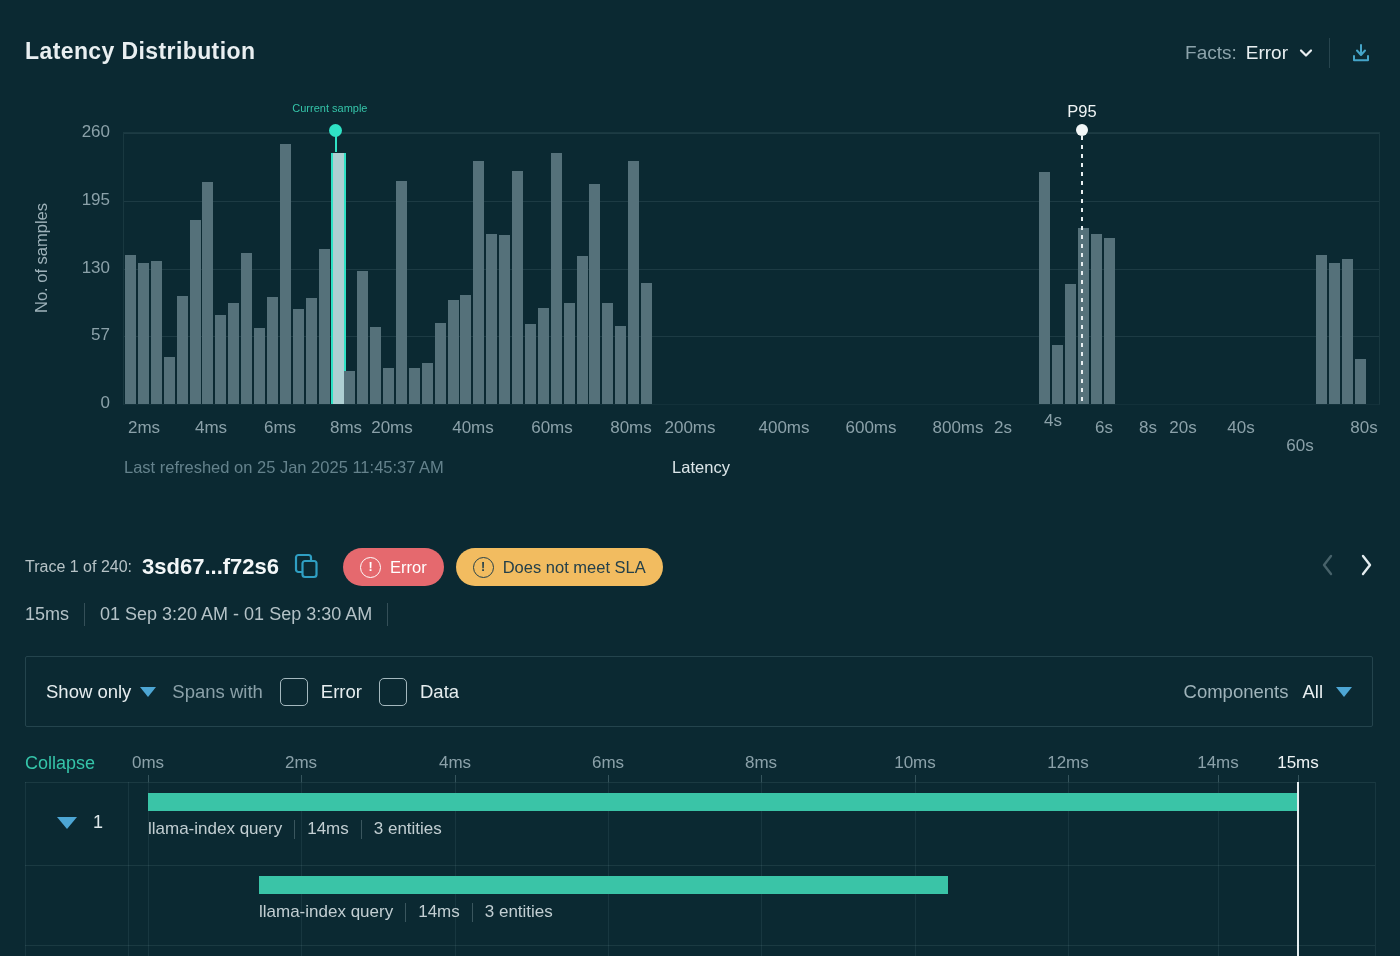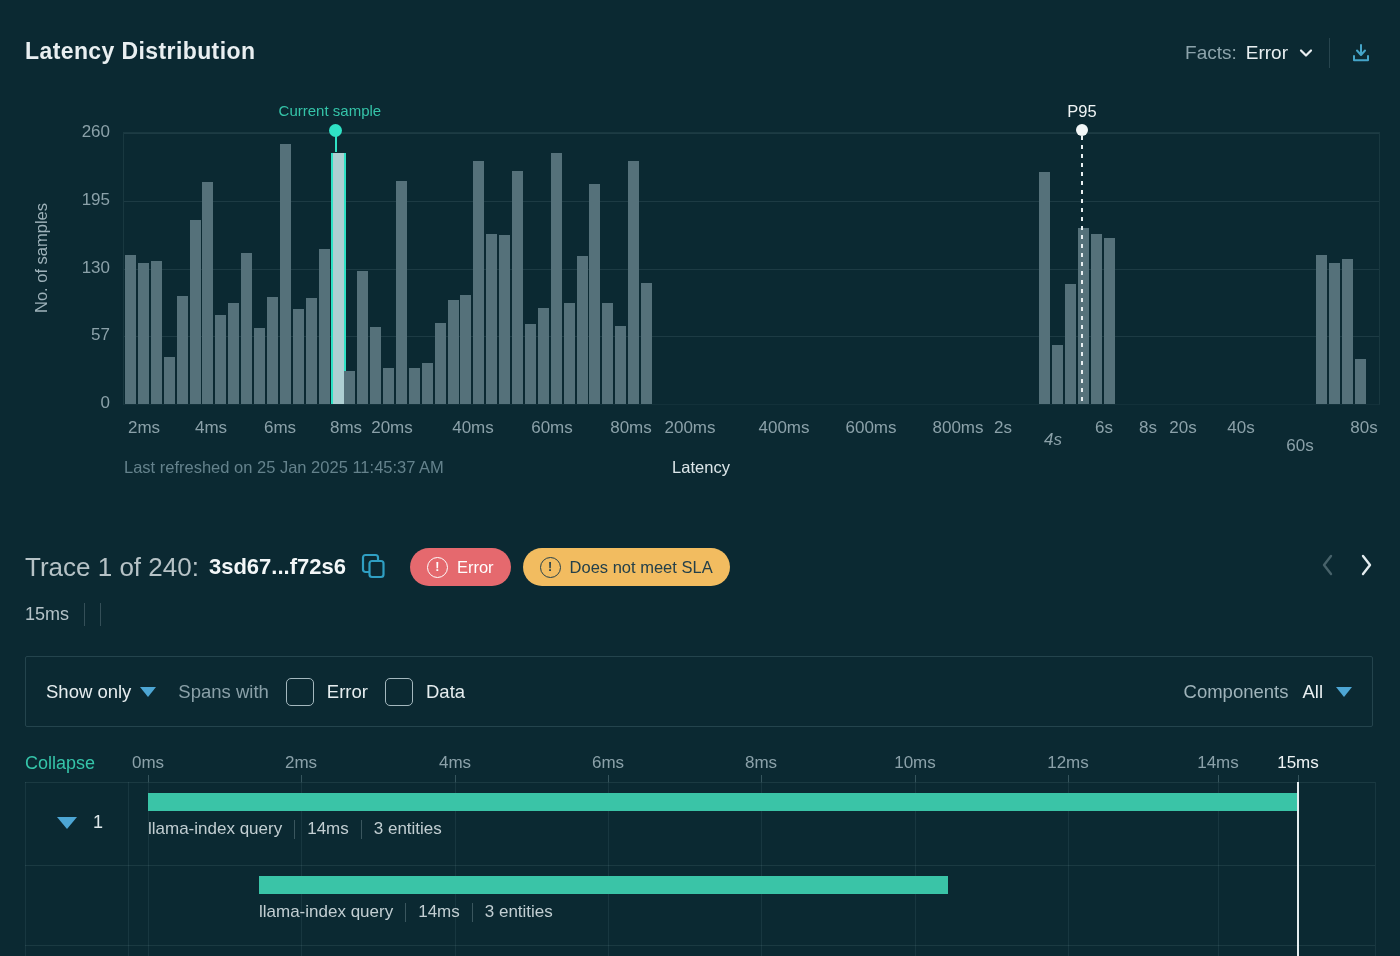--- a/index.html
+++ b/index.html
@@ -20,51 +20,51 @@
   .dl-btn{width:34px;height:34px;display:flex;align-items:center;justify-content:center;background:none;border:none;cursor:pointer;padding:0;}
   
   .plot{left:123px;top:132px;width:1255px;height:271px;
     border:1px solid rgba(152,184,192,.10);border-bottom:1px solid rgba(152,184,192,.06);}
   .gridline{position:absolute;left:0;width:100%;height:1px;background:rgba(152,184,192,.13);}
   .bar{position:absolute;bottom:0;background:#55717a;}
   .bar.current{background:#aecfd2;border-left:2px solid #2fe2c5;border-right:2px solid #2fe2c5;}
   .ytick{width:60px;text-align:right;font-size:17px;color:#8ba1a9;}
   .ylab{color:#9db1b9;font-size:16.5px;white-space:nowrap;transform:translate(-50%,-50%) rotate(-90deg);}
   .xtick{transform:translateX(-50%);font-size:17px;color:#8ba1a9;white-space:nowrap;}
-  .cs-label{transform:translateX(-50%);font-size:15px;color:#35c4a9;white-space:nowrap;}
+  .cs-label{transform:translateX(-50%);font-size:11px;color:#35c4a9;white-space:nowrap;}
   .p95-label{transform:translateX(-50%);font-size:16.5px;color:#eff4f5;font-weight:500;}
   .cs-dot{width:13px;height:13px;border-radius:50%;background:#2fe2c5;}
   .cs-stem{width:2px;background:#2fe2c5;}
   .p95-dot{width:12px;height:12px;border-radius:50%;background:#f2f6f7;}
   .p95-line{width:2px;background:repeating-linear-gradient(to bottom,#e9f0f2 0 4px,transparent 4px 9px);}
   .refreshed{font-size:16.5px;color:#64828c;}
   .xaxis-title{transform:translateX(-50%);font-size:16.5px;color:#dde7ea;}
   
   .trace-hdr{left:25px;top:548px;display:flex;align-items:center;}
-  .trace-counter{font-size:26px;color:#b6c2c6;}
+  .trace-counter{font-size:16px;color:#b6c2c6;}
   .trace-id{font-size:22px;color:#f3f7f8;font-weight:700;margin-left:10px;}
   .copy-btn{background:none;border:none;padding:0;margin-left:12px;width:32px;height:32px;cursor:pointer;display:flex;align-items:center;justify-content:center;}
   .badge{height:38px;border-radius:19px;display:flex;align-items:center;gap:9px;padding:0 17px;font-size:16.5px;}
   .badge-error{background:#e5696e;color:#ffffff;margin-left:20px;}
   .badge-warn{background:#f2bc60;color:#24404a;margin-left:12px;font-weight:500;}
   .excl{width:19px;height:19px;border-radius:50%;display:flex;align-items:center;justify-content:center;
         font-size:12.5px;font-weight:700;flex:0 0 auto;}
   .excl-light{border:1.6px solid #ffffff;color:#ffffff;}
   .excl-dark{border:1.6px solid #24404a;color:#24404a;}
   .trace-nav{right:25px;top:552px;display:flex;align-items:center;gap:24px;}
   .nav-btn{background:none;border:none;padding:0;cursor:pointer;display:flex;}
   
   .meta{left:25px;top:603px;display:flex;align-items:center;gap:15px;font-size:18px;color:#b4c2c7;}
   .meta .sep{width:1px;height:23px;background:#344f58;}
   
   .filterbar{left:25px;top:656px;width:1348px;height:71px;border:1px solid #24444d;border-radius:2px;
     display:flex;align-items:center;padding:0 20px;box-sizing:border-box;}
   .show-only{color:#e6edef;font-size:18.5px;display:flex;align-items:center;gap:9px;cursor:pointer;}
   .tri{width:0;height:0;border-left:8px solid transparent;border-right:8px solid transparent;border-top:10px solid #4da6d4;}
-  .spans-with{color:#8aa0a8;font-size:18.5px;margin-left:22px;}
+  .spans-with{color:#8aa0a8;font-size:18.5px;margin-left:16px;}
   .cb{width:26px;height:26px;border:1.6px solid #a4b8be;border-radius:5px;margin-left:17px;cursor:pointer;background:transparent;flex:0 0 auto;}
   .cb-label{color:#e6edef;font-size:18.5px;margin-left:13px;}
   .components{margin-left:auto;display:flex;align-items:center;cursor:pointer;}
   .components .lbl{color:#9fb3ba;font-size:18.5px;}
   .components .val{color:#e9eff1;font-size:18.5px;margin-left:14px;}
   .components .tri{margin-left:13px;}
   
   .collapse-link{left:25px;top:753px;color:#35c4a9;font-size:18px;cursor:pointer;}
   .ttick{transform:translateX(-50%);font-size:17px;color:#8ba1a9;white-space:nowrap;}
   .ttick.hl{color:#eff4f5;}
@@ -178,21 +178,21 @@
     <div class="abs xtick" style="left: 346px; top: 418px; position: absolute;">8ms</div>
     <div class="abs xtick" style="left: 392px; top: 418px; position: absolute;">20ms</div>
     <div class="abs xtick" style="left: 473px; top: 418px; position: absolute; text-align: center;">40ms</div>
     <div class="abs xtick" style="left: 552px; top: 418px; position: absolute;">60ms</div>
     <div class="abs xtick" style="left: 631px; top: 418px; position: absolute;">80ms</div>
     <div class="abs xtick" style="left: 690px; top: 418px; position: absolute;">200ms</div>
     <div class="abs xtick" style="left: 784px; top: 418px; position: absolute;">400ms</div>
     <div class="abs xtick" style="left: 871px; top: 418px; position: absolute;">600ms</div>
     <div class="abs xtick" style="left: 958px; top: 418px; position: absolute;">800ms</div>
     <div class="abs xtick" style="left: 1003px; top: 418px; position: absolute;">2s</div>
-    <div class="abs xtick" style="left: 1053px; top: 430px; position: absolute; font-style: italic;">4s</div>
+    <div class="abs xtick" style="left: 1053px; top: 411px; position: absolute;">4s</div>
     <div class="abs xtick" style="left: 1104px; top: 418px; position: absolute;">6s</div>
     <div class="abs xtick" style="left: 1148px; top: 418px; position: absolute;">8s</div>
     <div class="abs xtick" style="left: 1183px; top: 418px; position: absolute;">20s</div>
     <div class="abs xtick" style="left: 1241px; top: 418px; position: absolute;">40s</div>
     <div class="abs xtick" style="left: 1300px; top: 436px; position: absolute;">60s</div>
     <div class="abs xtick" style="left: 1364px; top: 418px; position: absolute;">80s</div>
   </div>
 <div class="abs refreshed" style="left:124px;top:458px;">Last refreshed on 25 Jan 2025 11:45:37 AM</div>
 <div class="abs xaxis-title" style="left:701px;top:458px;">Latency</div>
 
@@ -223,20 +223,21 @@
   <button class="nav-btn">
     <svg width="16" height="26" viewBox="0 0 16 26">
       <polyline points="4,4 11,13 4,22" fill="none" stroke="#e4edef" stroke-width="2.4" stroke-linecap="round" stroke-linejoin="round"></polyline>
     </svg>
   </button>
 </div>
 
 <div class="abs meta">
   <span>15ms</span>
   <span class="sep"></span>
+  <span>01 Sep 3:20 AM - 01 Sep 3:30 AM</span>
   <span class="sep"></span>
 </div>
 
 <div class="abs filterbar">
   <div class="show-only">
     <span>Show only</span>
     <span class="tri"></span>
   </div>
   <span class="spans-with">Spans with</span>
   <span class="cb"></span>

